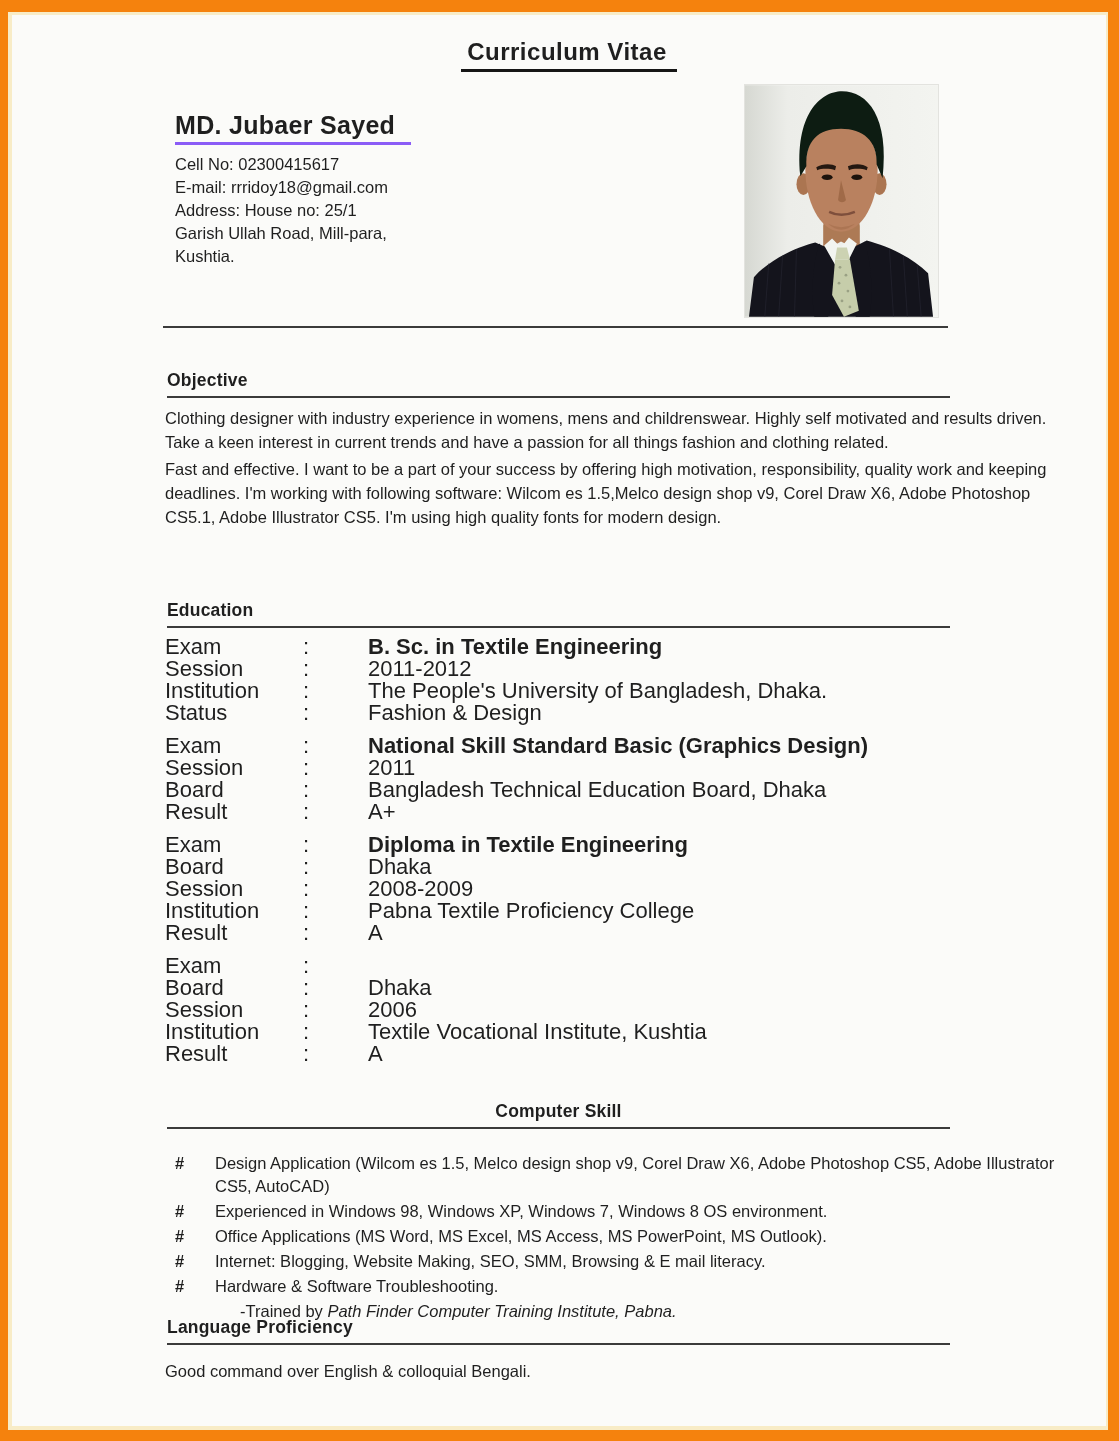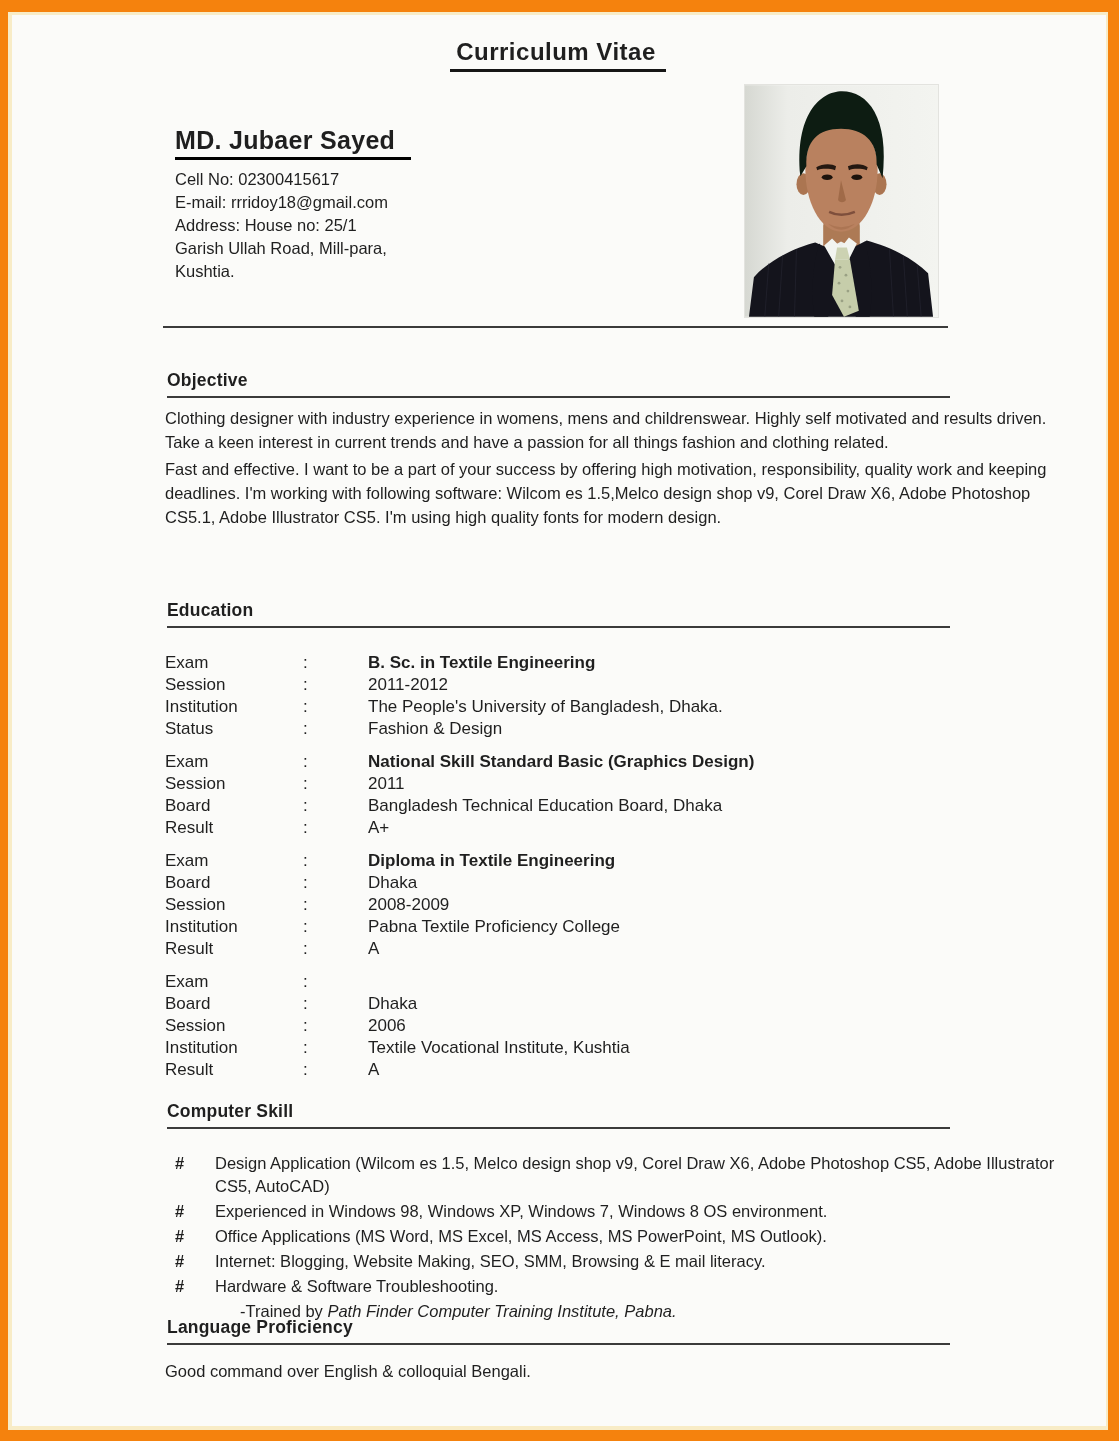--- a/index.html
+++ b/index.html
@@ -10,54 +10,54 @@
     color:#1f1f1f;
     overflow:hidden;
   }
   .page{
     position:absolute;left:8px;top:12px;width:1100px;height:1418px;
     background:#fbfbf9;
     box-shadow: inset 4px 0 0 #f8ecc7, inset 0 -4px 0 #f8ecc7, inset 0 3px 0 #f8ecc7, inset -2px 0 0 #f8ecc7;
   }
   .abs{position:absolute;}
   
-  .title-wrap{left:0;top:26px;width:100%;text-align:center;}
+  .title-wrap{left:0;top:26px;width:100%;text-align:center;padding-left:11px;}
   .title{
     display:inline-block;font-size:24px;font-weight:bold;letter-spacing:.5px;
     border-bottom:3px solid #161616;padding:0 10px 3px 6px;
   }
   
   .id-block{left:167px;top:99px;width:420px;}
   .person-name{
     display:inline-block;font-size:25px;font-weight:bold;letter-spacing:.3px;
-    border-bottom:3px solid #000000;padding:0 16px 2px 0;margin-top:15px;
+    border-bottom:3px solid #8b5cf6;padding:0 16px 2px 0;
   }
   .contact-heading{
     display:inline-block;font-size:18px;font-weight:bold;font-style:italic;
     border-bottom:2.5px solid #161616;padding:0 8px 1px 0;margin-top:8px;
   }
   .contact-lines{margin-top:8px;font-size:16.5px;line-height:23px;}
   
   .photo{left:736px;top:72px;width:195px;height:234px;border:1px solid #e3e3df;box-sizing:border-box;}
   .photo svg{display:block;width:100%;height:100%;}
   
   .hr1{left:155px;top:314px;width:785px;height:2px;background:#3b3b3b;}
   .sec-h{
     left:159px;width:783px;font-size:17.5px;font-weight:bold;letter-spacing:.2px;
     border-bottom:2px solid #3b3b3b;padding-bottom:5px;line-height:21px;
   }
   .sec-h.objective{top:358px;}
   .sec-h.education{top:588px;}
-  .sec-h.computer{top:1089px;}
+  .sec-h.computer{top:1089px;text-align:center;}
   .sec-h.language{top:1305px;}
   
   .objective-body{left:157px;top:394px;width:905px;font-size:16.5px;line-height:24px;}
   .objective-body p{margin:0 0 3px 0;}
   
-  .edu-blocks{left:157px;top:624px;width:905px;font-size:17px;margin-top:16px;}
+  .edu-blocks{left:157px;top:624px;width:905px;font-size:22px;}
   .edu-block{margin-bottom:11px;}
   .edu-row{display:flex;line-height:22px;}
   .edu-label{width:138px;flex:0 0 138px;}
   .edu-colon{width:65px;flex:0 0 65px;}
   .edu-value{flex:1;}
   .bold{font-weight:bold;}
   
   .skill-list{left:157px;top:1140px;width:908px;font-size:16.5px;}
   .skill-item{display:flex;line-height:23px;margin-bottom:2px;}
   .hash{flex:0 0 42px;padding-left:10px;font-weight:bold;box-sizing:border-box;}

